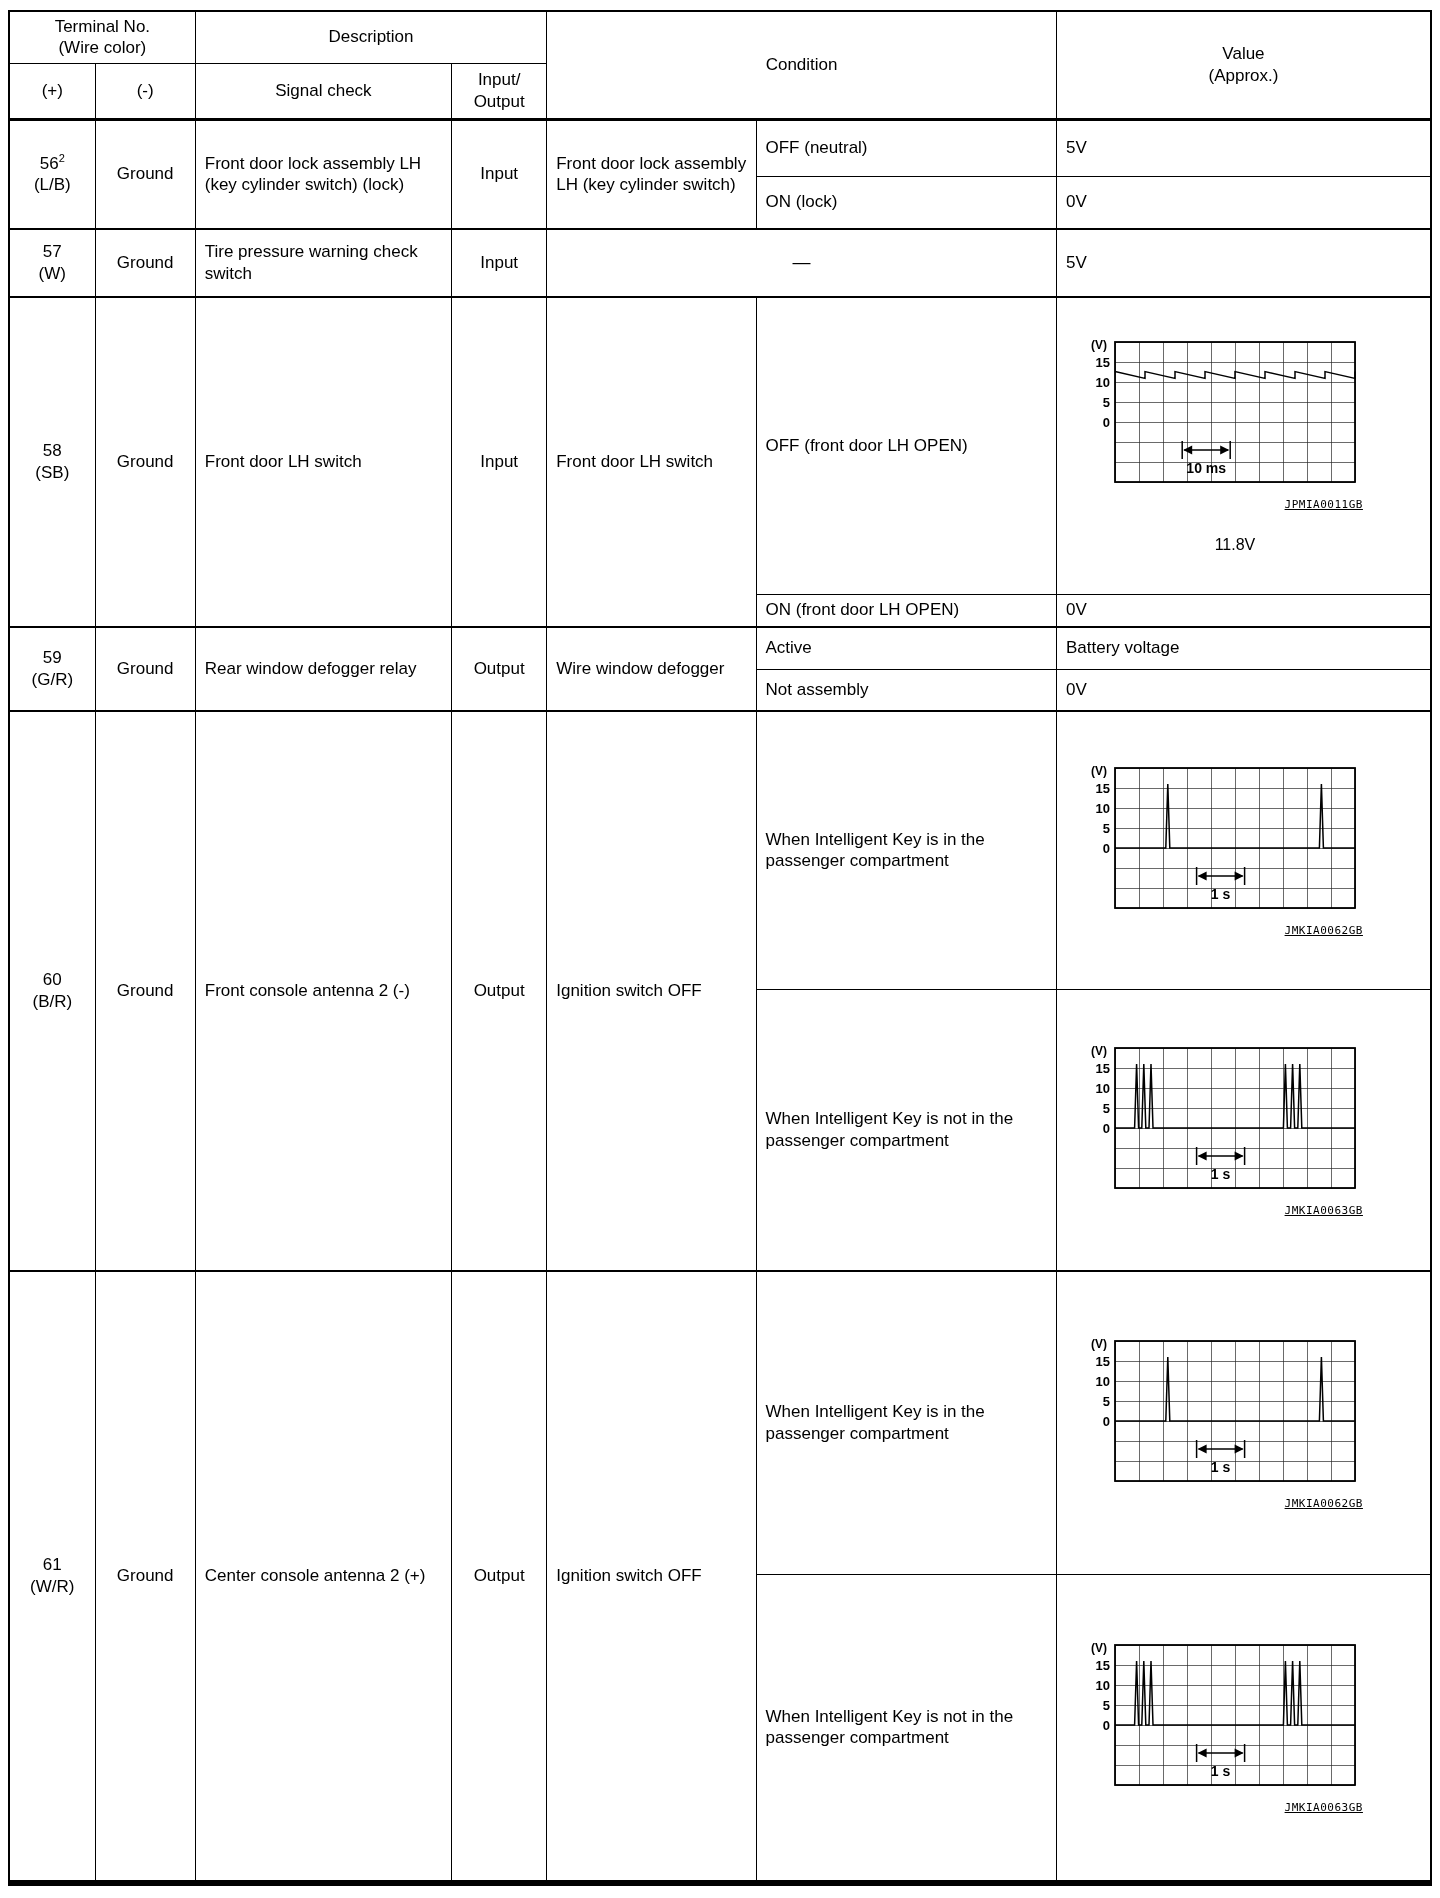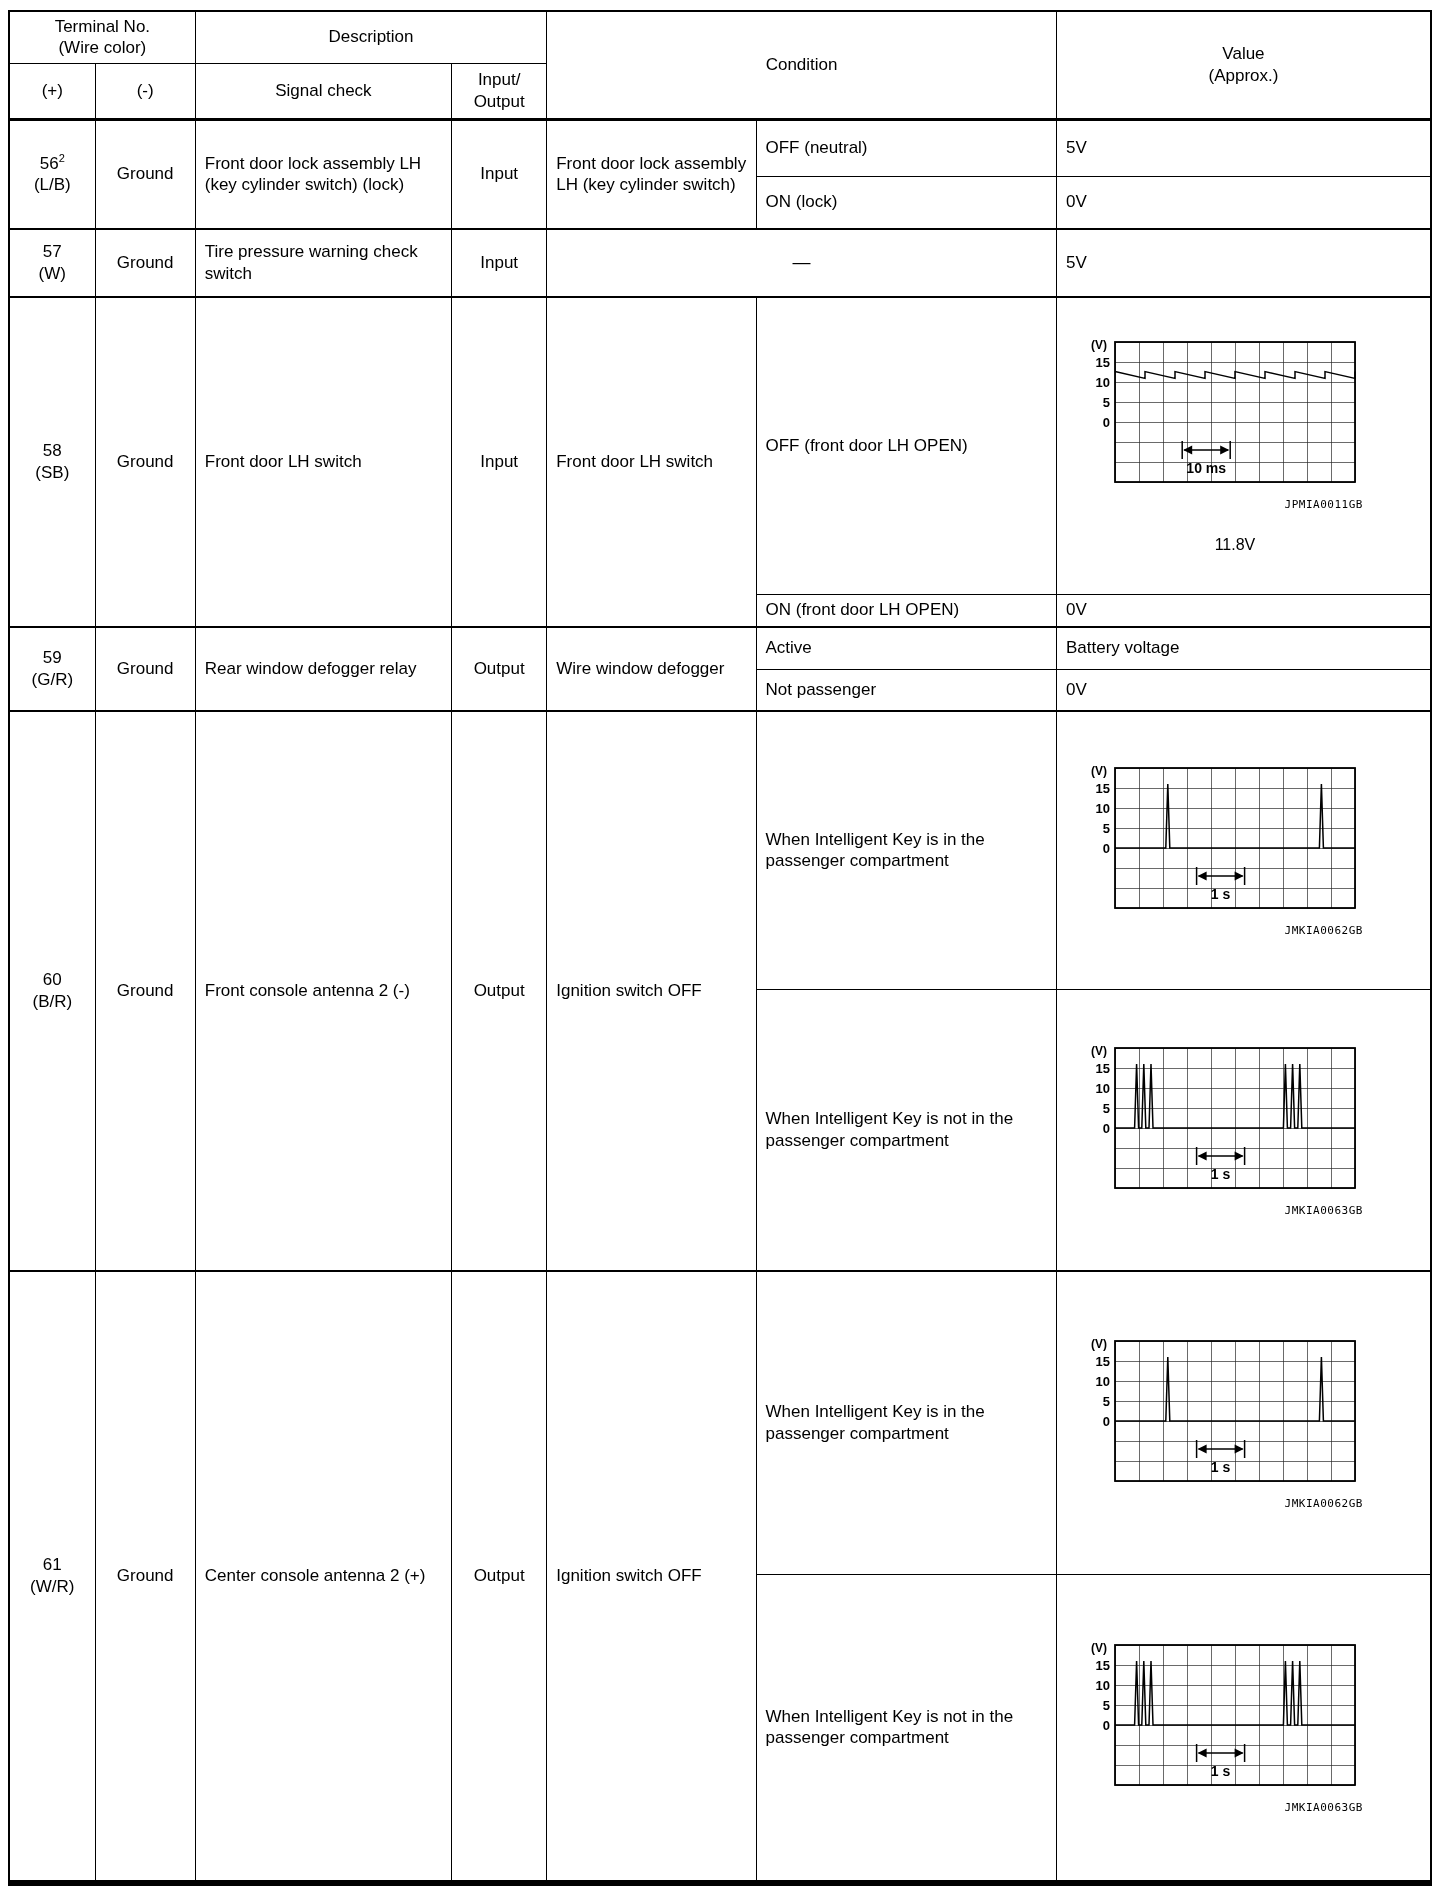--- a/index.html
+++ b/index.html
@@ -41,21 +41,21 @@
   .frame { fill: none; stroke: #000; stroke-width: 1.8; }
   .trace { fill: none; stroke: #000; stroke-width: 1.5; }
   .tick { stroke: #000; stroke-width: 1.5; }
   .arr { fill: #000; stroke: none; }
   svg text { font-family: "Liberation Sans", sans-serif; font-weight: bold; fill: #000; }
   .unit { font-size: 12px; }
   .ylab { font-size: 13px; }
   .tlab { font-size: 14px; }
   .wf-cap {
     width: 294px; text-align: right; margin-top: 10px;
-    font-family: "DejaVu Sans Mono", monospace; font-size: 11px; letter-spacing: 0.5px;
+    font-family: "DejaVu Sans Mono", monospace; font-size: 11px; letter-spacing: 0.5px; text-decoration: underline;
   }
   .wf-note { margin-left: 46px; width: 240px; text-align: center; font-size: 16px; margin-top: 22px; }
   .dash { font-size: 18px; }
 </style>
 </head>
 <body>
 
 <div class="page">
   <table class="spec">
     <colgroup>
@@ -178,21 +178,21 @@
           <div>(G/R)</div>
         </td>
         <td class="c" rowspan="2">Ground</td>
         <td rowspan="2">Rear window defogger relay</td>
         <td class="c" rowspan="2">Output</td>
         <td rowspan="2">Wire window defogger</td>
         <td>Active</td>
         <td>Battery voltage</td>
       </tr>
       <tr style="height:42px">
-        <td>Not passenger</td>
+        <td>Not assembly</td>
         <td>0V</td>
       </tr>
 
       <tr class="major" style="height:278px">
         <td class="c" rowspan="2">
           <div>60</div>
           <div>(B/R)</div>
         </td>
         <td class="c" rowspan="2">Ground</td>
         <td rowspan="2">Front console antenna 2 (-)</td>

